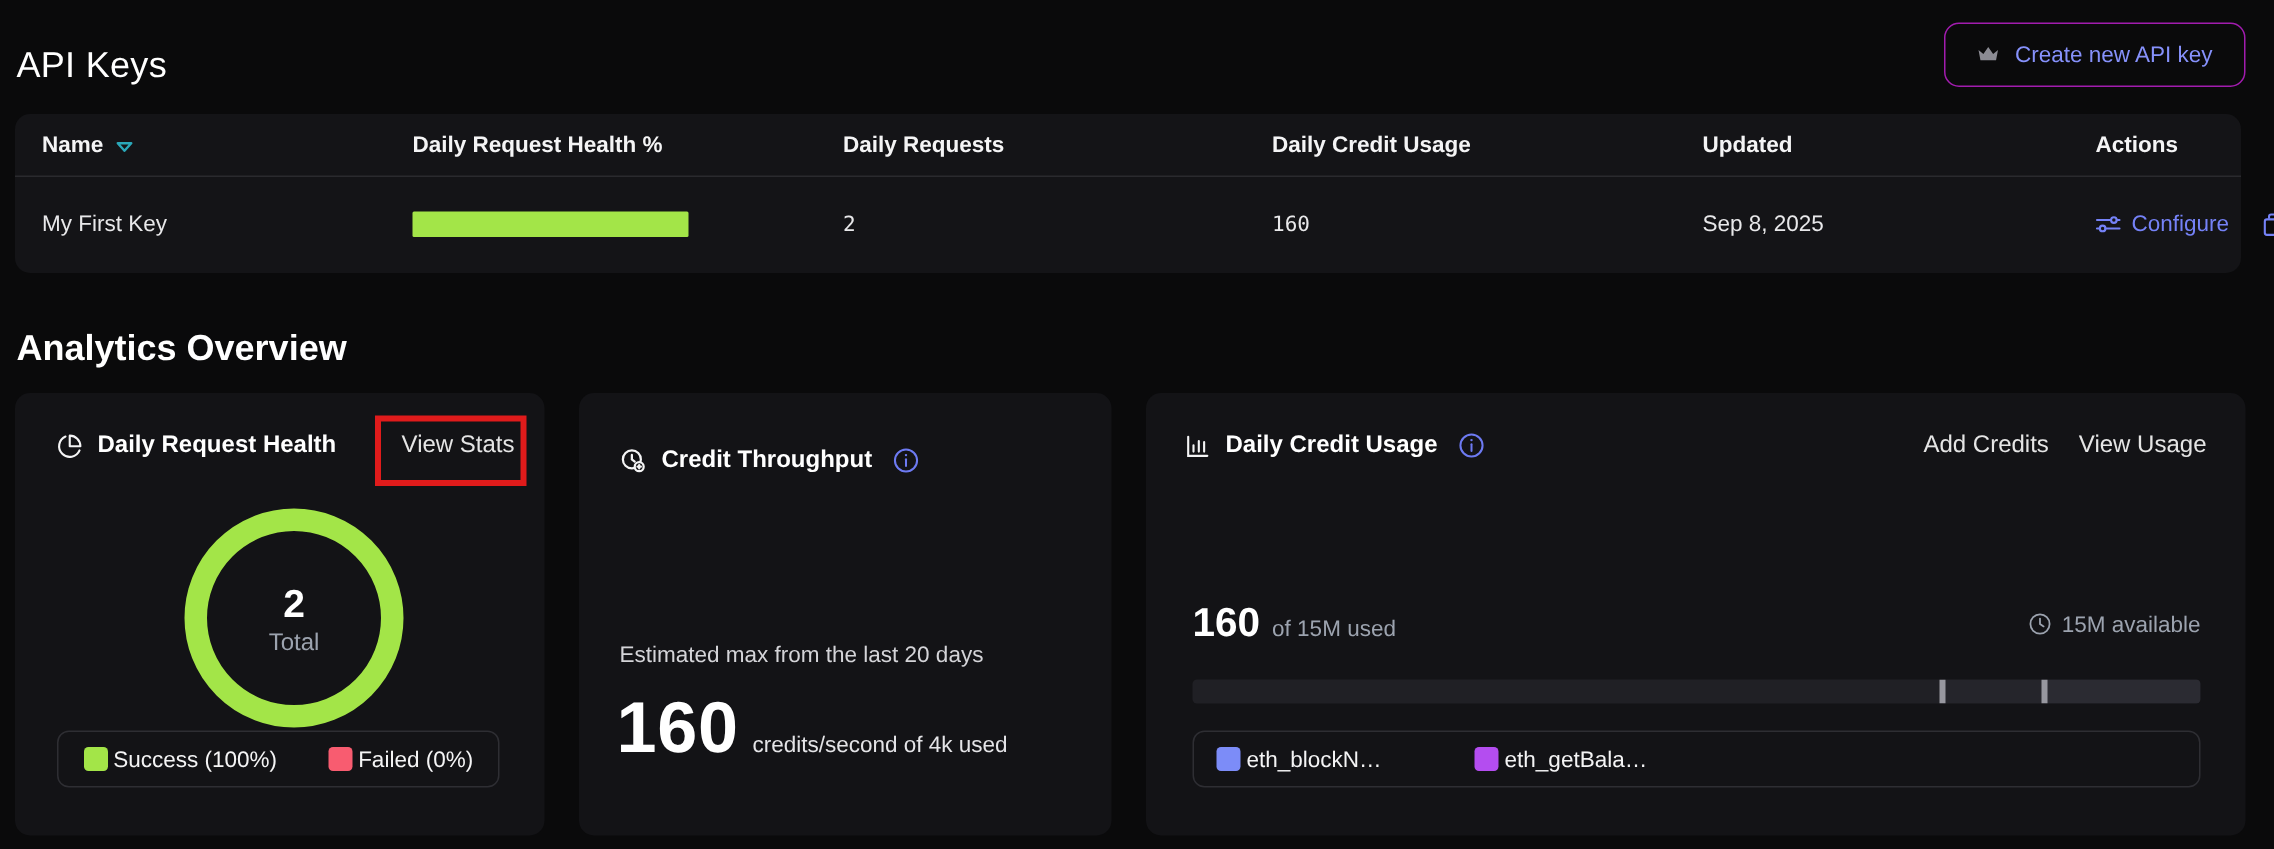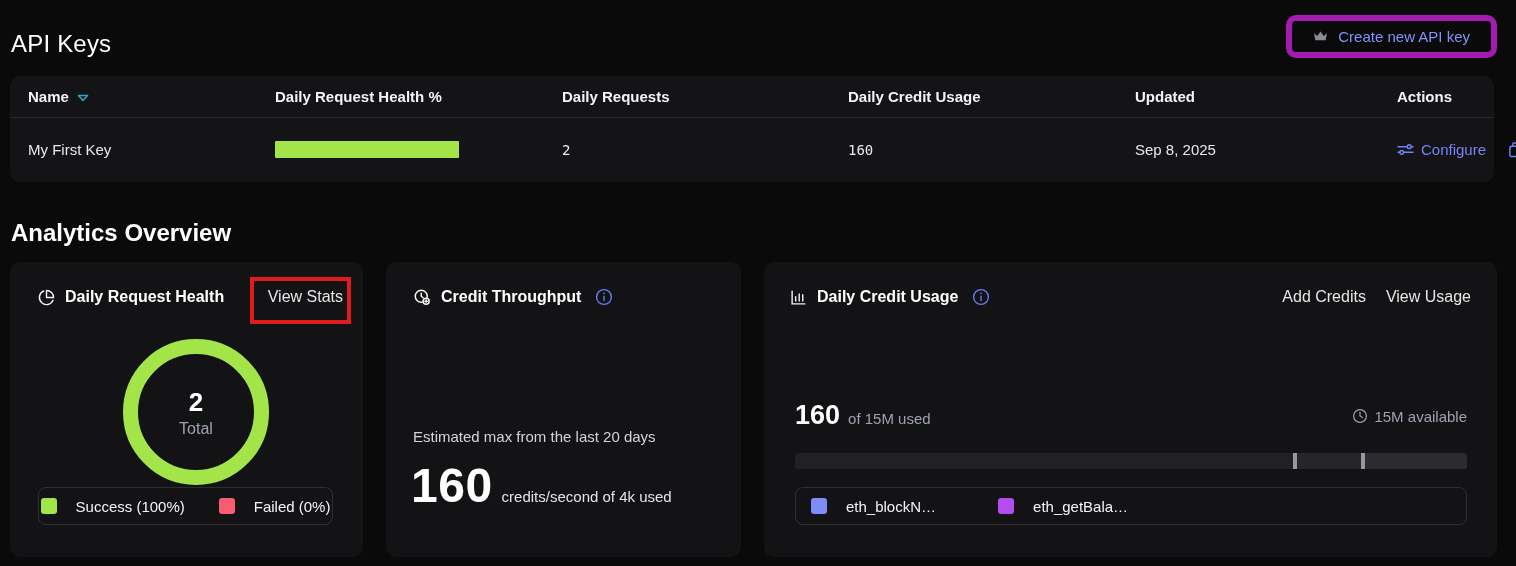--- a/index.html
+++ b/index.html
@@ -19,21 +19,21 @@
     left: 11px; top: 30px;
     font-size: 24px; font-weight: 400; color: #ffffff;
     letter-spacing: .2px;
   }
   .create-btn {
     right: 19px; top: 15px;
     height: 43px;
     display: flex; align-items: center; gap: 10px;
     padding: 0 21px;
     background: transparent;
-    border: 6px solid #a21caf;
+    border: 1px solid #a21caf;
     border-radius: 10px;
     color: #8691fb;
     font-size: 15px;
     font-family: "Liberation Sans", sans-serif;
     cursor: pointer;
   }
   .create-btn .crown { color: #8b8b93; display: flex; }
 
   
   .api-table {
@@ -118,21 +118,21 @@
   .donut-label { font-size: 16px; color: #9ca3af; }
 
   .legend-box {
     border: 1px solid #2e2e33;
     border-radius: 8px;
     height: 38px;
     display: flex; align-items: center;
   }
   #health-legend { left: 28px; top: 225px; width: 295px; justify-content: center; gap: 34px; }
   #usage-legend  { left: 31px; top: 225px; width: 672px; padding-left: 15px; gap: 62px; }
-  .legend-item { display: flex; align-items: center; gap: 19px; }
+  .legend-item { display: flex; align-items: center; gap: 4px; }
   .legend-swatch { width: 16px; height: 16px; border-radius: 3px; }
   .legend-label { font-size: 15px; color: #f4f4f5; }
 
   
   .tp-subtitle { left: 27px; top: 166px; font-size: 15px; color: #d4d4d8; }
   .tp-value-row {
     left: 25px; top: 196px; right: 20px;
     display: flex; align-items: baseline; gap: 9px;
   }
   .tp-value { font-size: 48px; font-weight: 700; color: #ffffff; letter-spacing: .5px; }
@@ -250,21 +250,21 @@
       <span class="legend-label">Success (100%)</span>
     </div>
     <div class="legend-item">
       <span class="legend-swatch" style="background: rgb(248, 92, 112);"></span>
       <span class="legend-label">Failed (0%)</span>
     </div>
   </div>
 </div>
 
 <div class="abs card" id="card-throughput">
-  <div class="card-head" style="left:27px;">
+  <div class="card-head" style="left:27px;margin-top:10px;">
     <span class="card-icon">
       <svg width="18" height="18" viewBox="0 0 24 24" fill="none" stroke="currentColor" stroke-width="2" stroke-linecap="round">
           <circle cx="11" cy="11" r="8"></circle>
           <path d="M11 7v4l2.5 2"></path>
           <circle cx="17.5" cy="17.5" r="4" fill="#131316"></circle>
           <path d="M16 17.5h3M17.5 16v3"></path>
         </svg>
     </span>
     <span class="card-title">Credit Throughput</span>
     <span class="info-icon">

